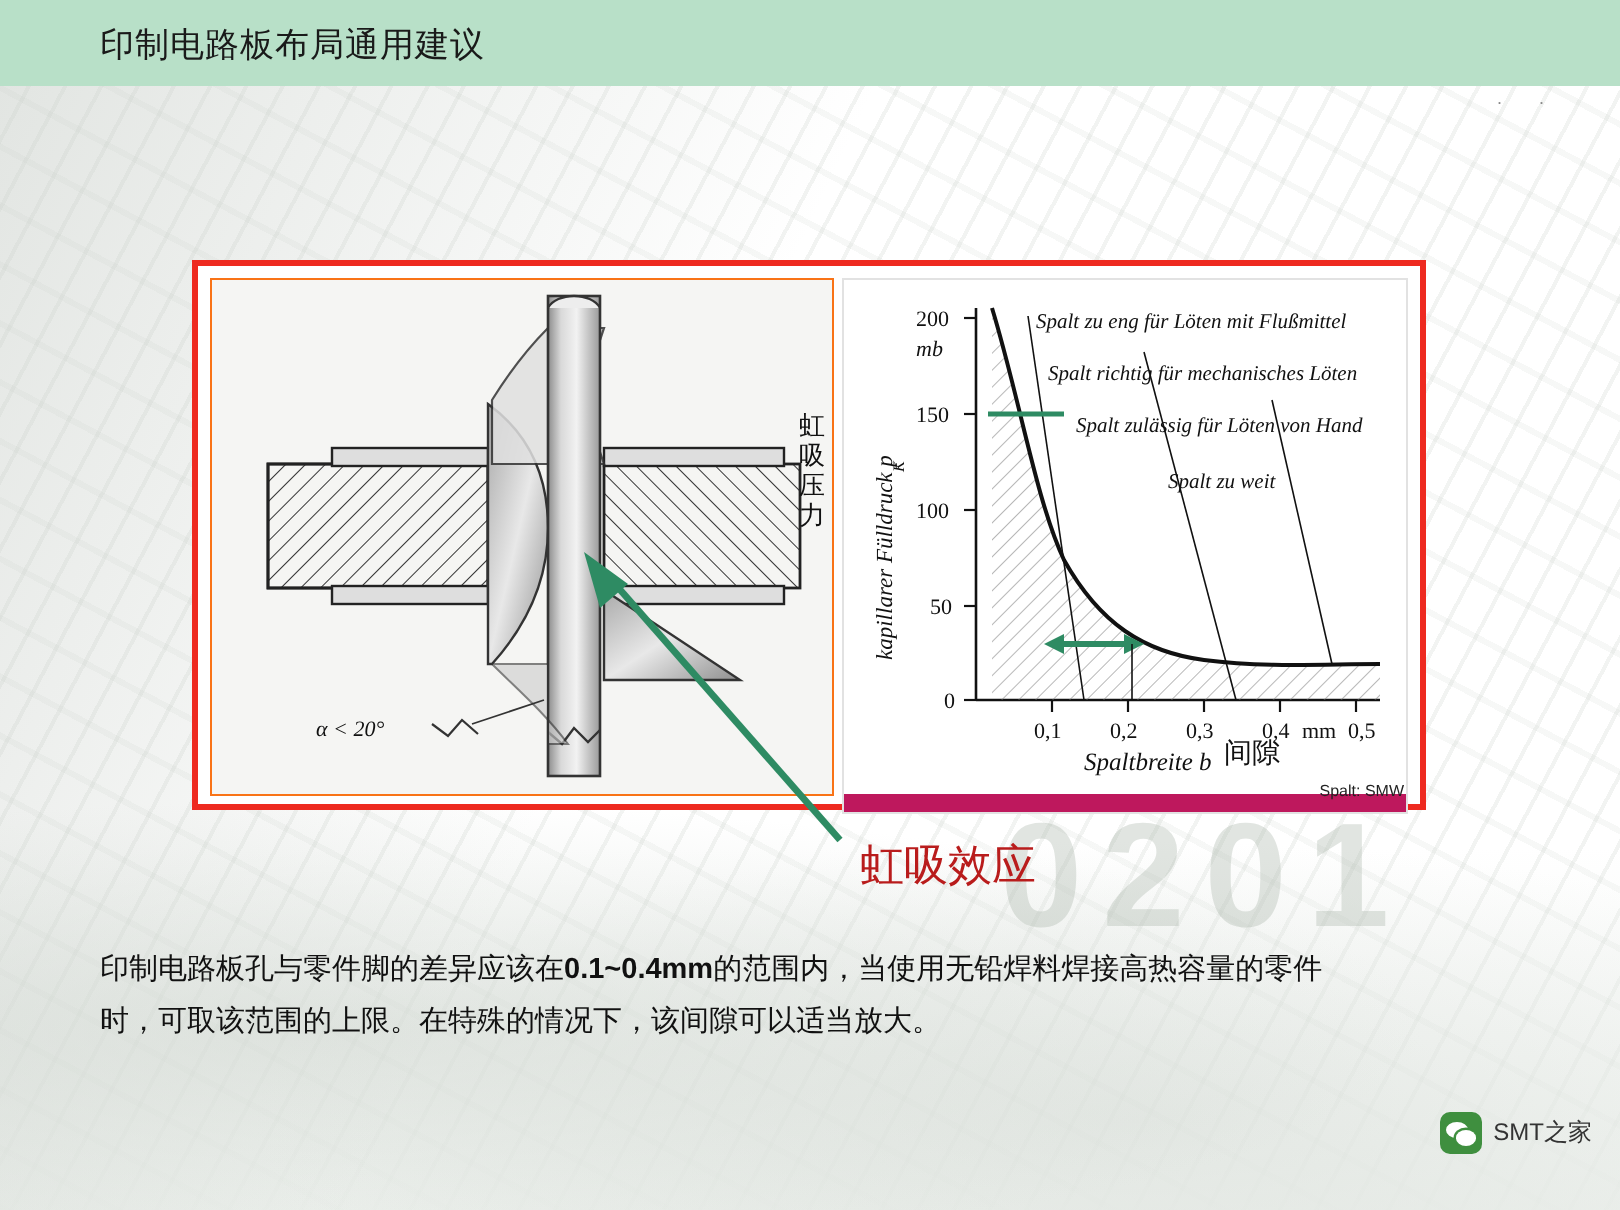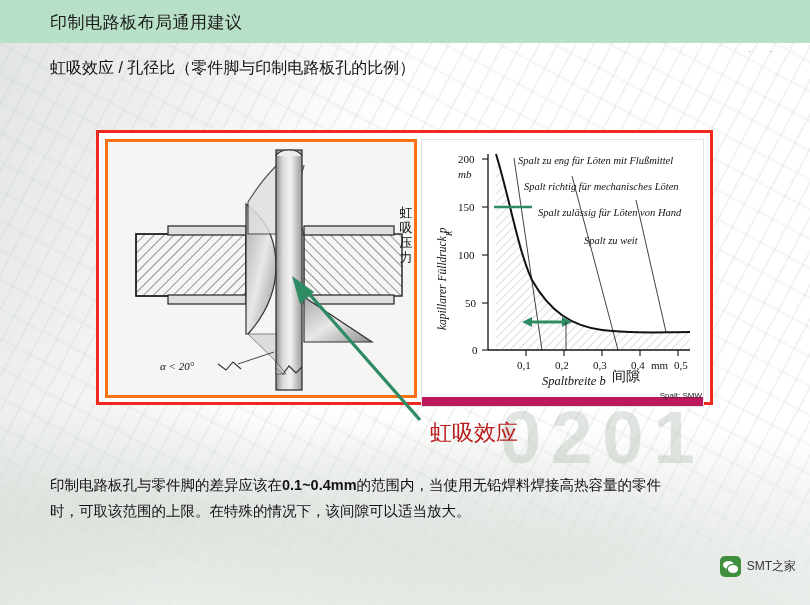--- a/index.html
+++ b/index.html
@@ -97,21 +97,21 @@
     height: 275px;
     border: 3px solid #ee2a20;
     background: #ffffff;
     box-sizing: border-box;
   }
   .fig-left {
     position: absolute;
     left: 6px; top: 6px;
     width: 312px; height: 259px;
     background: #f4f4f2;
-    border: 3px solid #f97316;
+    border: 1px solid #f97316;
     box-sizing: border-box;
     overflow: hidden;
   }
   .fig-right {
     position: absolute;
     left: 322px; top: 6px;
     width: 283px; height: 268px;
     background: #be185d;
     border: 1px solid #e2e2e2;
     box-sizing: border-box;
@@ -220,21 +220,20 @@
 <div class="slide">
 
   <div class="bg-texture"></div>
   <div class="bg-texture2"></div>
   <div class="watermark-0201">0201</div>
 
   <div class="header-band"></div>
   <div class="header-title">印制电路板布局通用建议</div>
   <div class="header-dots">. .</div>
 
-  <div class="subtitle">虹吸效应 / 孔径比（零件脚与印制电路板孔的比例）</div>
 
   <div class="figure-box">
 
     <div class="fig-left">
       <svg width="310" height="257" viewBox="0 0 310 257">
         <defs>
           <pattern id="hatchA" width="7" height="7" patternTransform="rotate(45)" patternUnits="userSpaceOnUse">
             <line x1="0" y1="0" x2="0" y2="7" stroke="#333" stroke-width="1"></line>
           </pattern>
           <pattern id="hatchB" width="7" height="7" patternTransform="rotate(-45)" patternUnits="userSpaceOnUse">

